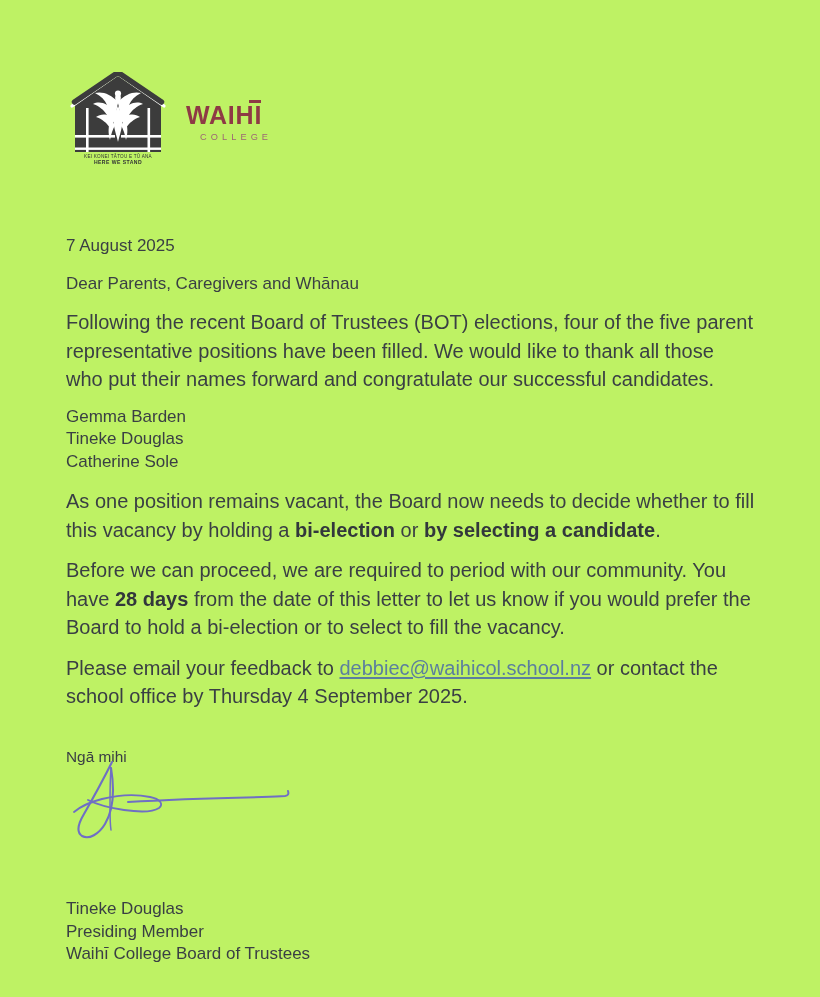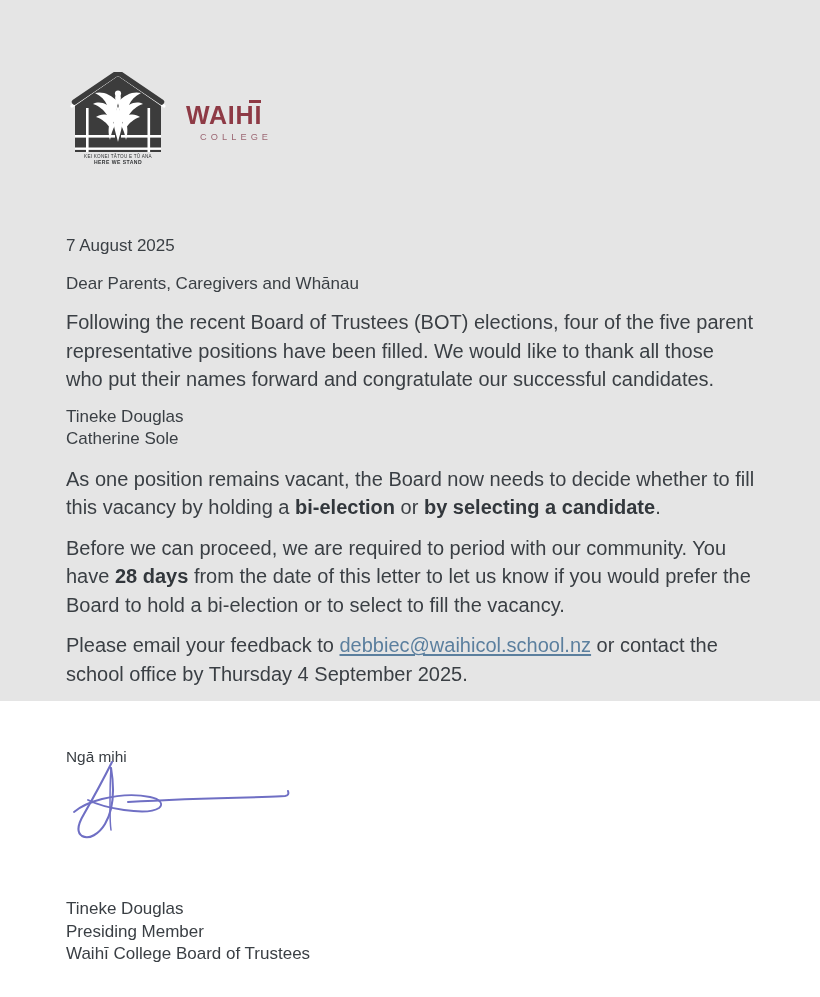--- a/index.html
+++ b/index.html
@@ -11,22 +11,22 @@
     width: 820px;
     height: 997px;
     font-family: "Liberation Sans", sans-serif;
     color: #3a3f44;
     position: relative;
     overflow: hidden;
   }
   .page {
     position: relative;
     width: 820px;
-    height: 701px;
-    background: #e5e5e5;
+    height: 997px;
+    background: #bef264;
   }
 
   
   .letterhead {
     position: absolute;
     left: 66px;
     top: 72px;
     display: flex;
     align-items: flex-start;
   }
@@ -195,20 +195,21 @@
     <div class="line">7 August 2025</div>
     <div class="gap-sm"></div>
 
     <div class="line">Dear Parents, Caregivers and Whānau</div>
     <div class="gap-sm"></div>
 
     <p class="para">Following the recent Board of Trustees (BOT) elections, four of the five parent representative positions have been filled. We would like to thank all those who put their names forward and congratulate our successful candidates.</p>
     <div class="gap-md"></div>
 
     <div class="names">
+      <div class="line">Gemma Barden</div>
       <div class="line">Tineke Douglas</div>
       <div class="line">Catherine Sole</div>
     </div>
     <div class="gap-lg"></div>
 
     <p class="para"><span>As one position remains vacant, the Board now needs to decide whether to fill this vacancy by holding a </span><b>bi-election</b><span> or </span><b>by selecting a candidate</b><span>.</span></p>
     <div class="gap-md"></div>
 
     <p class="para"><span>Before we can proceed, we are required to period with our community. You have </span><b>28 days</b><span> from the date of this letter to let us know if you would prefer the Board to hold a bi-election or to select to fill the vacancy.</span></p>
     <div class="gap-md"></div>

